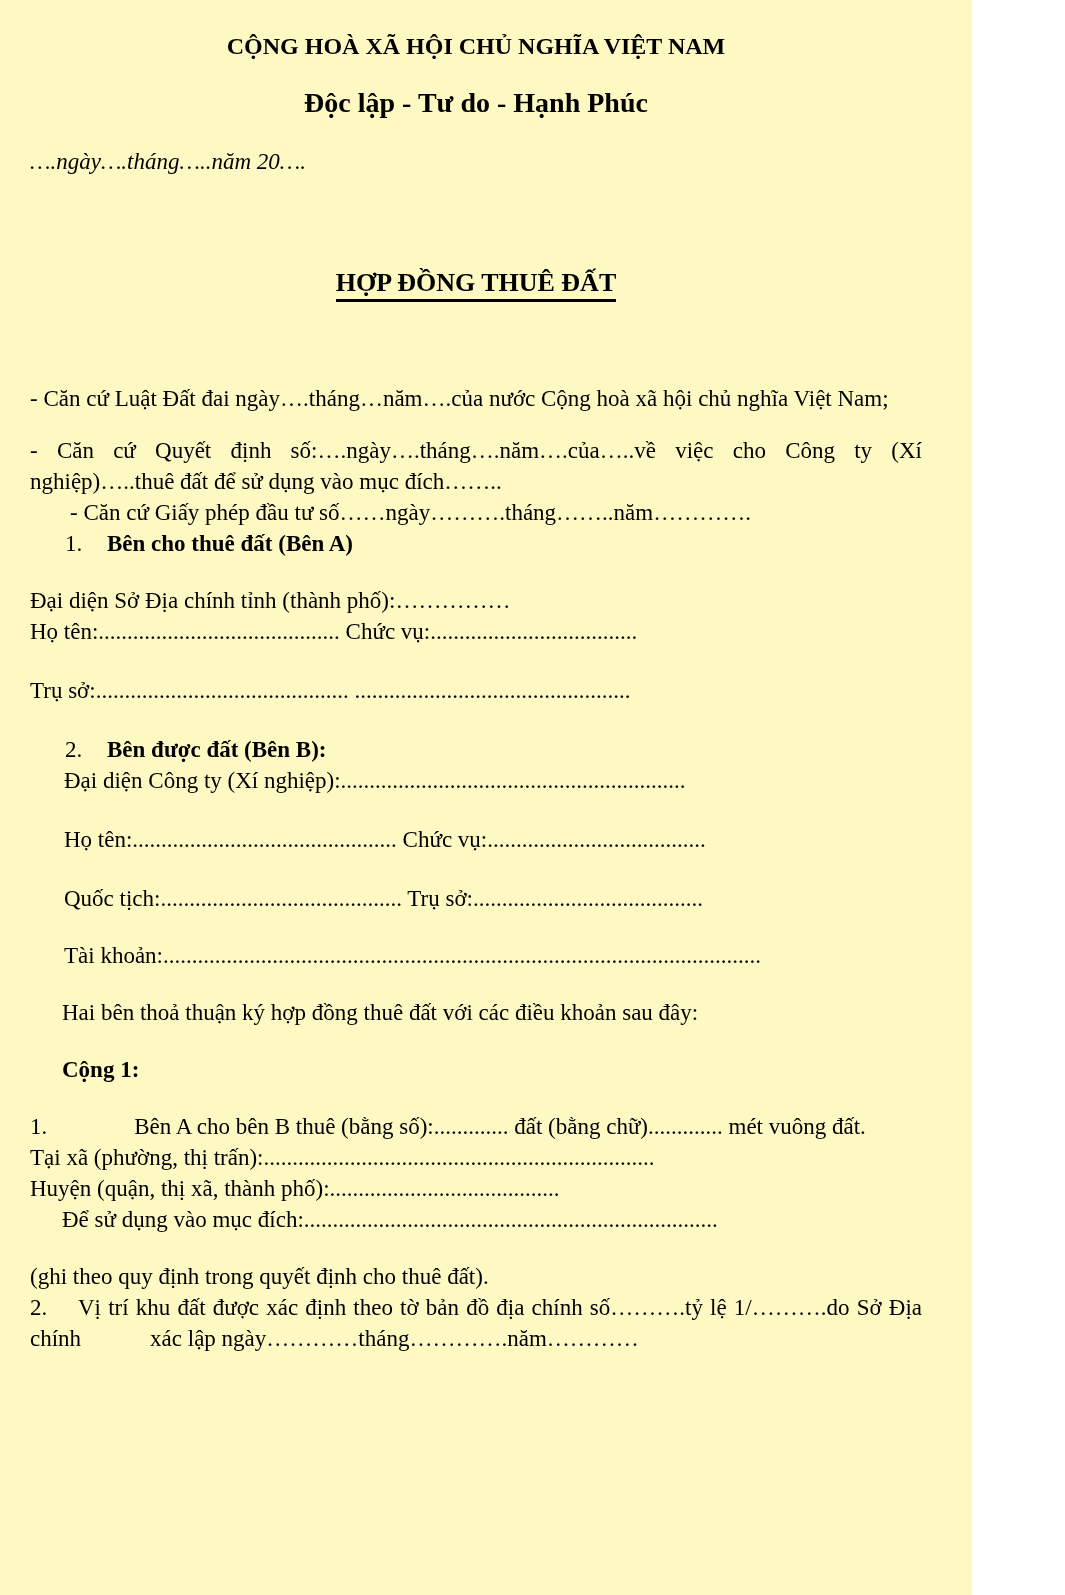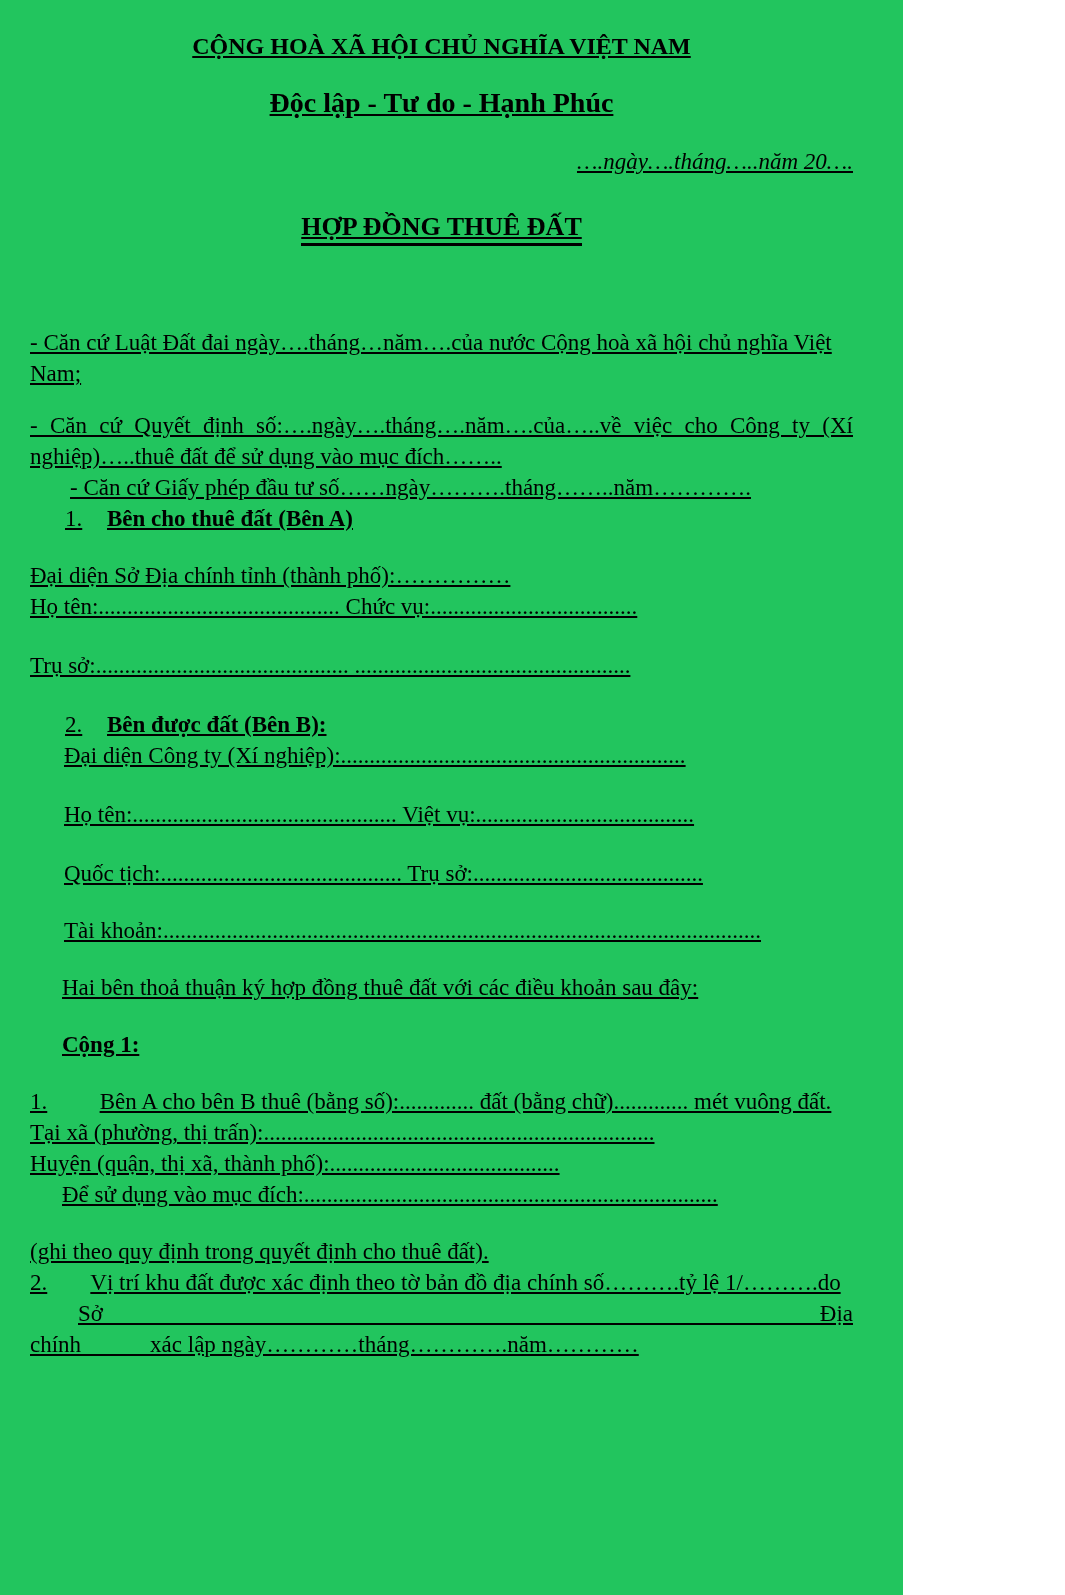--- a/index.html
+++ b/index.html
@@ -4,29 +4,28 @@
 <style>
   html, body { margin: 0; padding: 0; background: #ffffff; }
   body {
     width: 1065px; height: 1595px;
     color: #000000;
     font-family: "Liberation Serif", "DejaVu Serif", serif;
     font-size: 23px;
   }
   .page {
     box-sizing: border-box;
-    width: 903px; height: 1595px;
+    width: 972px; height: 1595px;
     padding: 30px 50px 0 30px;
     overflow: hidden;
-    background: #22c55e;
-    text-decoration: underline;
+    background: #fef9c3;
   }
   .para { line-height: 31px; margin: 0; }
   .center { text-align: center; }
-  .right  { text-align: right; }
+  .right  { }
   .bold   { font-weight: bold; }
   .italic { font-style: italic; }
   .fs24 { font-size: 24px; line-height: 32px; }
   .fs23 { font-size: 28px; line-height: 30px; }
   .fs26 { font-size: 26px; line-height: 36px; }
   .underline { border-bottom: 3px solid #000; padding-bottom: 2px; }
   .jl { text-align: justify; text-align-last: justify; }
   .flexrow { display: flex; align-items: baseline; }
   .num { flex: 0 0 auto; font-weight: normal; }
   .w42 { width: 42px; }
@@ -34,21 +33,21 @@
   .flex1 { flex: 1 1 auto; min-width: 0; text-align: center; }
   .pl32 { padding-left: 32px; }
   .pl34 { padding-left: 34px; }
   .pl35 { padding-left: 35px; }
   .pl40 { padding-left: 40px; }
   .mt26 { margin-top: 26px; }
   .mt27 { }
   .mt28 { margin-top: 28px; }
   .mt29 { }
   .mt31 { margin-top: 21px; }
-  .mt80 { margin-top: 32px; }
+  .mt80 { margin-top: 88px; }
   .mt82 { margin-top: 82px; }
 </style>
 </head>
 <body>
 
 <div class="page">
 
   <div class="para center bold fs24">CỘNG HOÀ XÃ HỘI CHỦ NGHĨA VIỆT NAM</div>
 
   <div class="para center bold fs23 mt26">Độc lập - Tư do - Hạnh Phúc</div>
@@ -79,21 +78,21 @@
 
   <div class="para mt28">Trụ sở:............................................ ................................................</div>
 
   <div class="para flexrow mt28 pl35">
     <span class="num w42">2.</span>
     <span class="bold">Bên được đất (Bên B):</span>
   </div>
 
   <div class="para mt27 pl34">Đại diện Công ty (Xí nghiệp):............................................................</div>
 
-  <div class="para mt28 pl34">Họ tên:.............................................. Việt vụ:......................................</div>
+  <div class="para mt28 pl34">Họ tên:.............................................. Chức vụ:......................................</div>
 
   <div class="para mt28 pl34">Quốc tịch:.......................................... Trụ sở:........................................</div>
 
   <div class="para mt26 pl34">Tài khoản:........................................................................................................</div>
 
   <div class="para mt26 pl32">Hai bên thoả thuận ký hợp đồng thuê đất với các điều khoản sau đây:</div>
 
   <div class="para bold mt26 pl32">Cộng 1:</div>
 
   <div class="para flexrow mt26">

